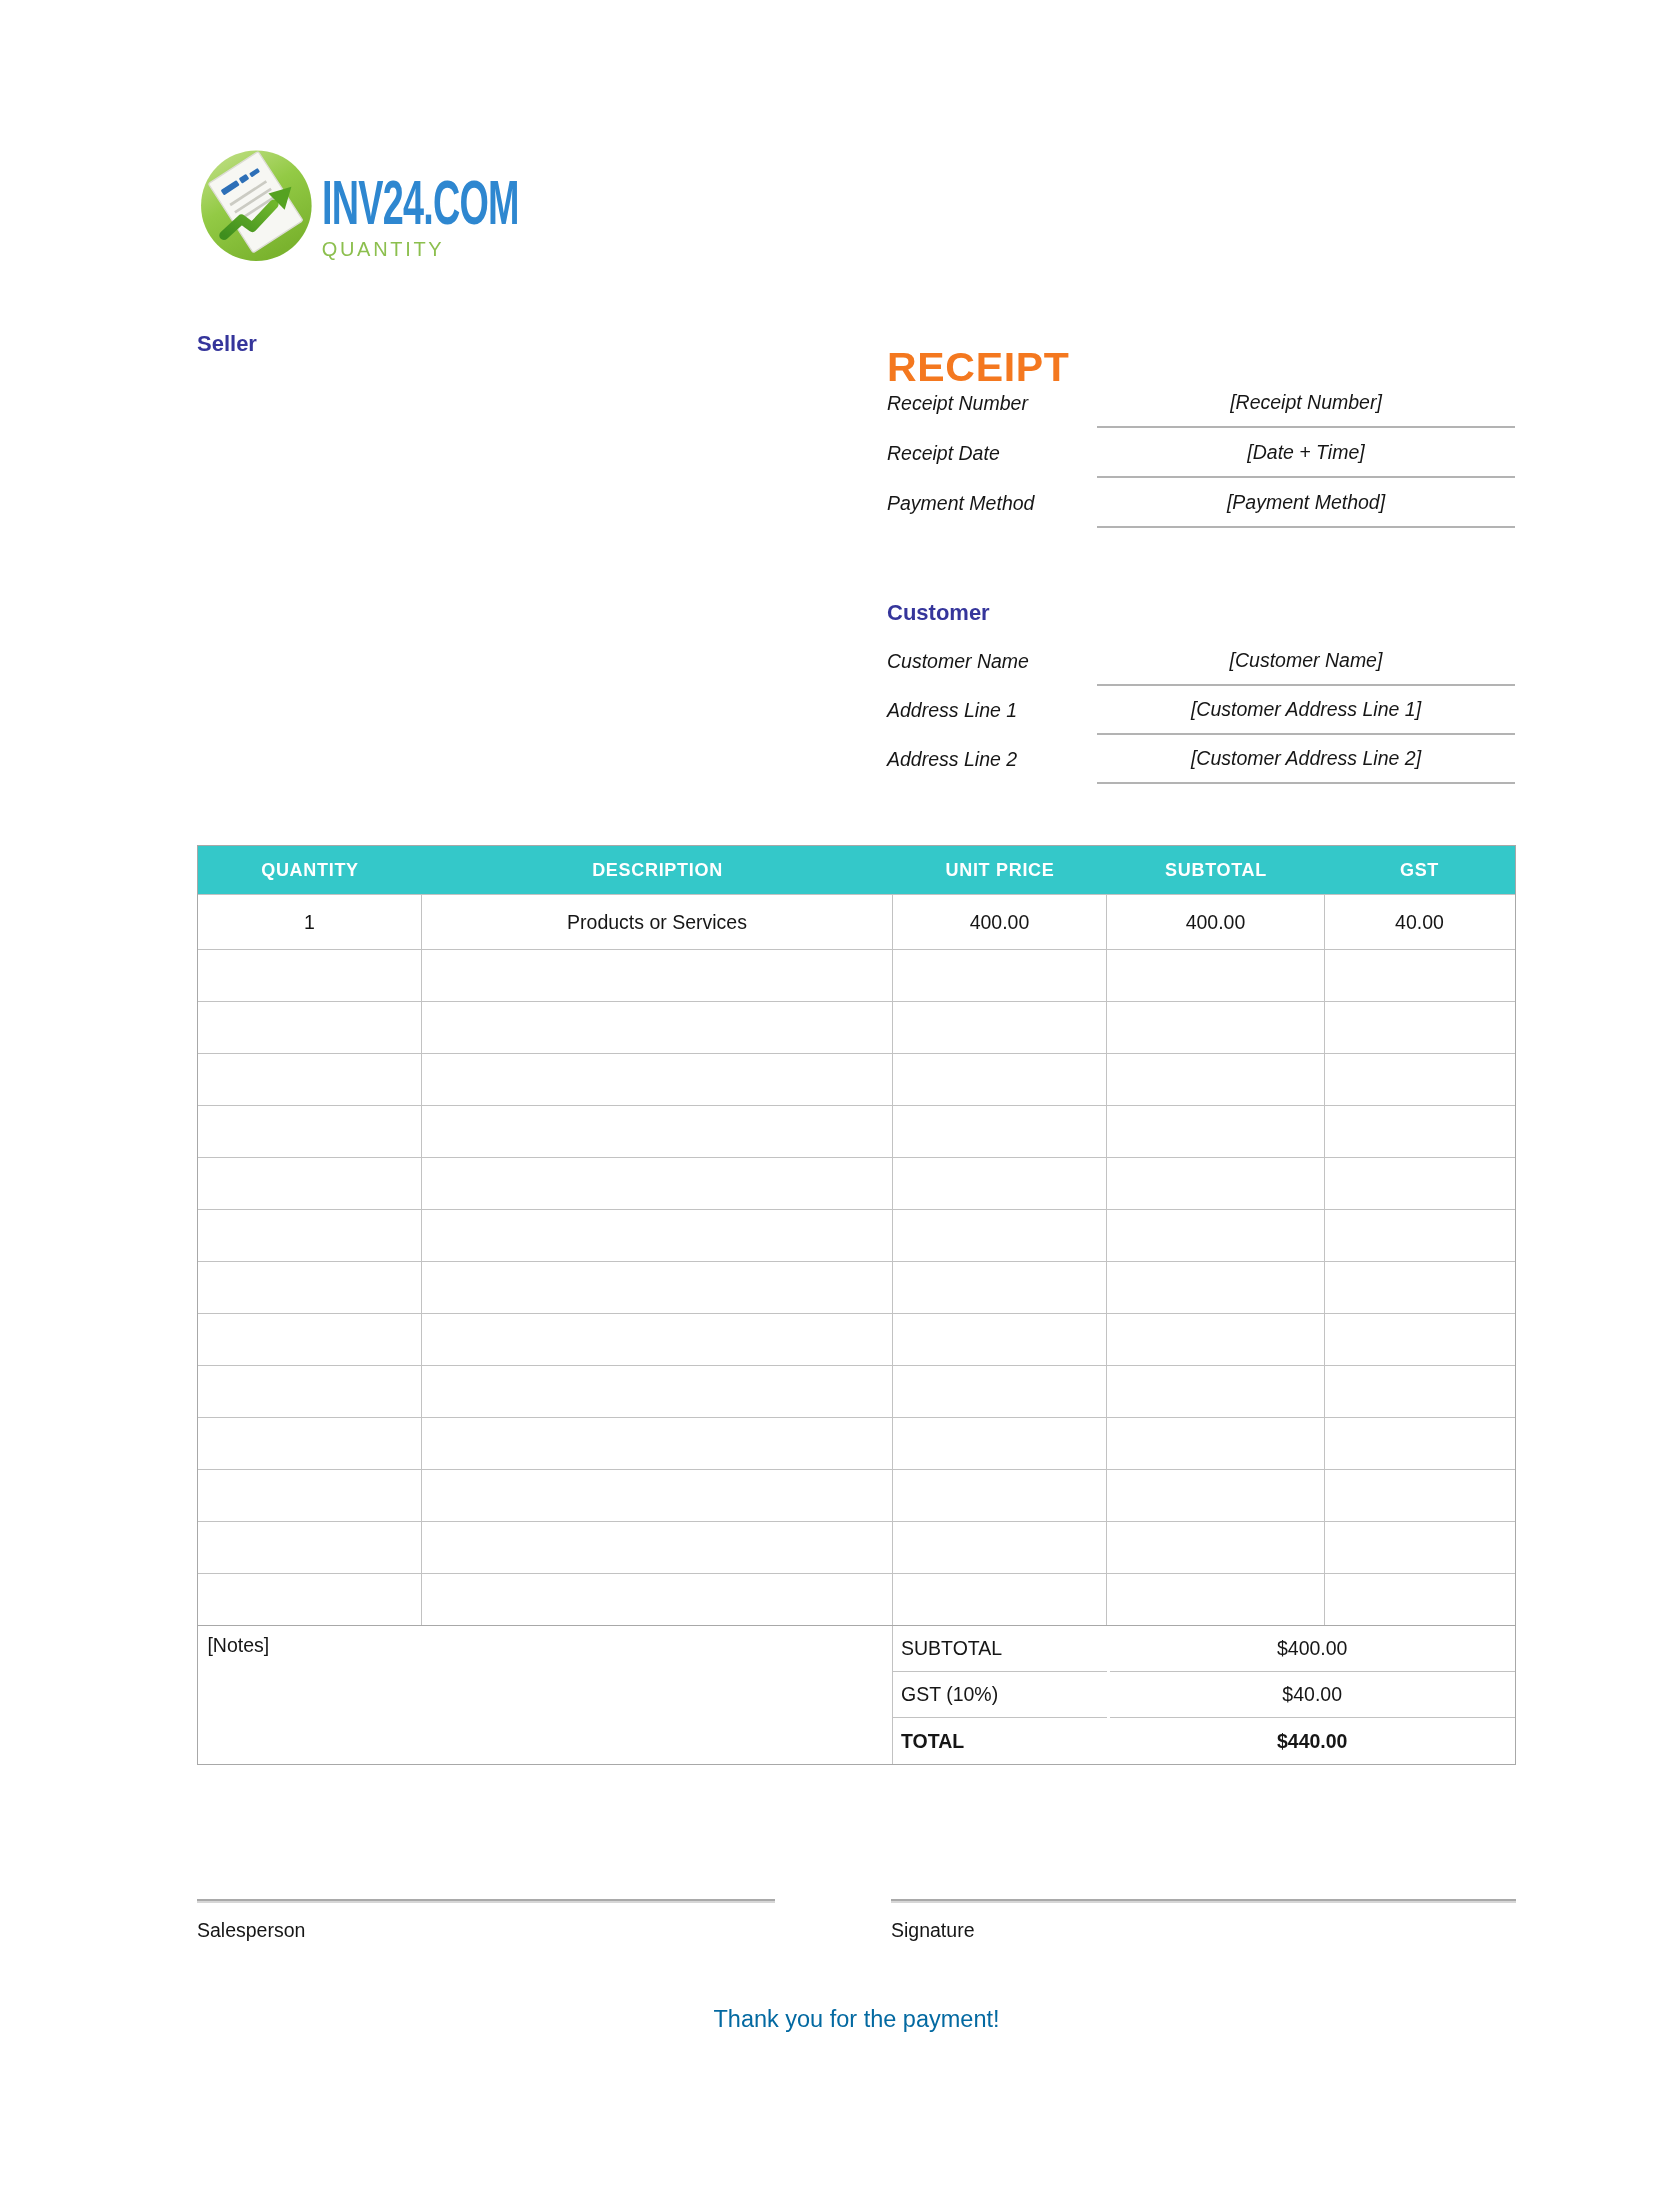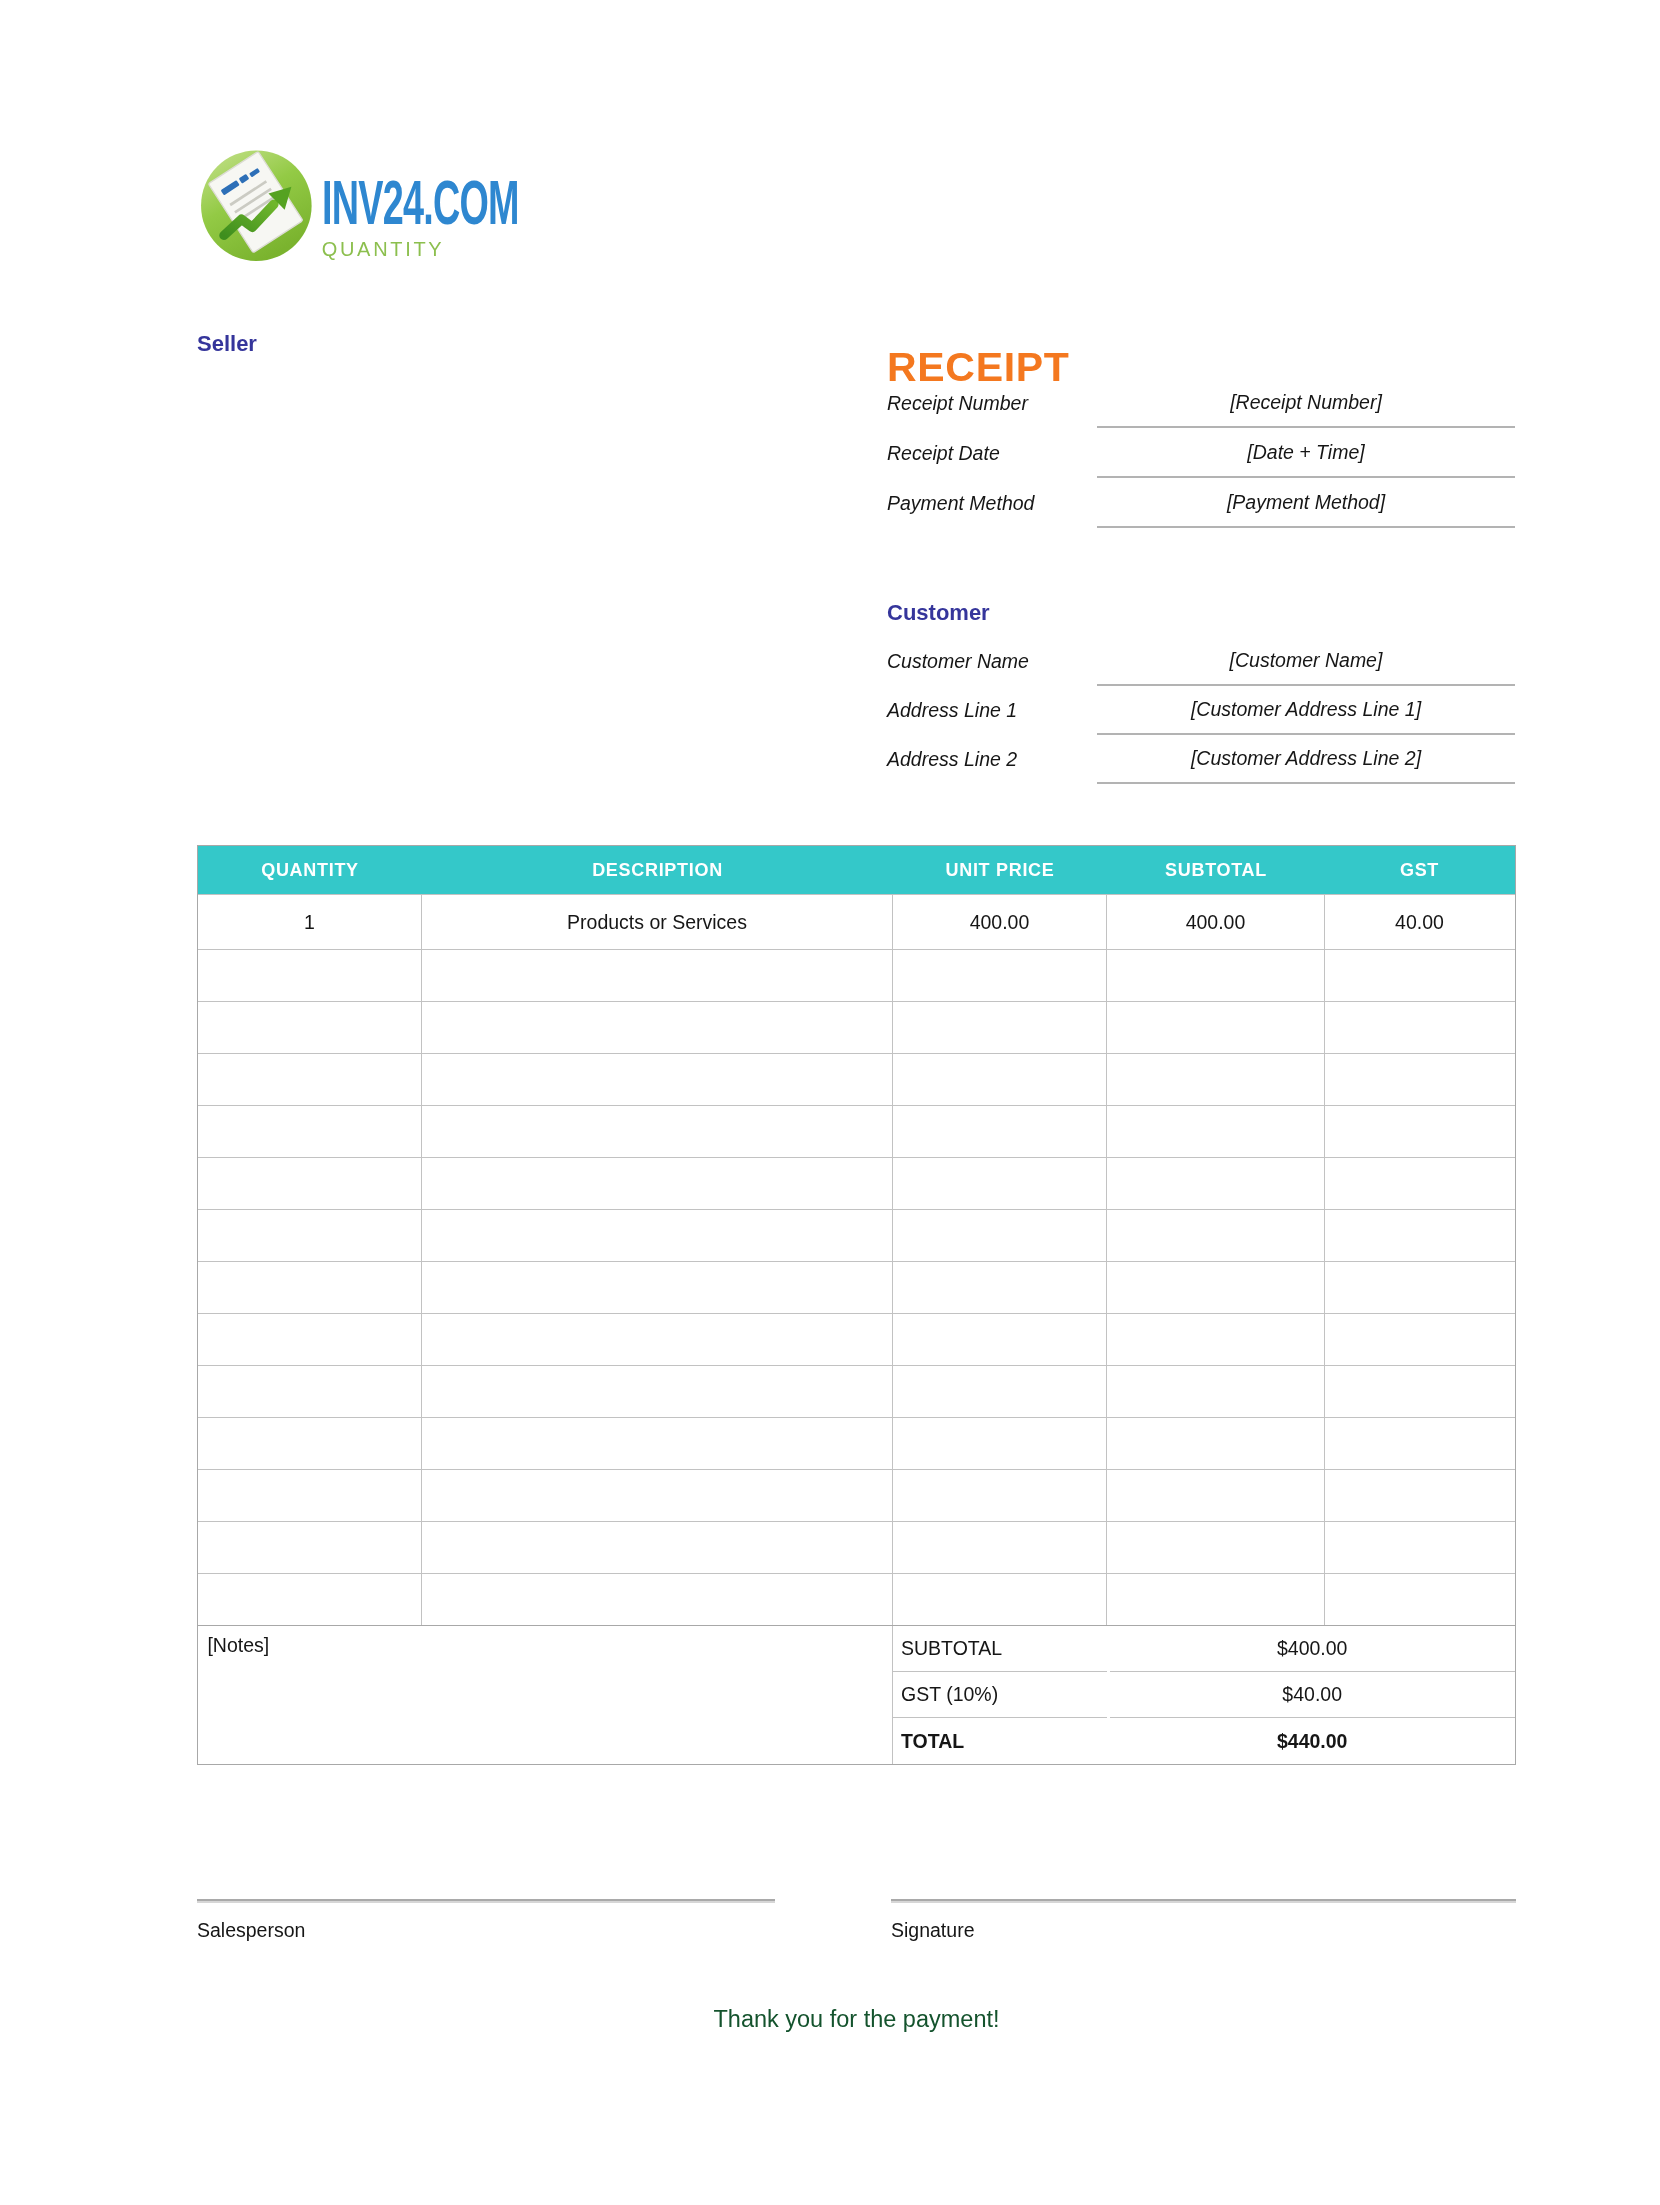--- a/index.html
+++ b/index.html
@@ -68,21 +68,21 @@
   
   .signature-row { position:absolute; left:197px; top:1899px; width:1319px; display:flex; }
   .sig-block { display:flex; flex-direction:column; }
   .sig-left { width:578px; }
   .sig-spacer { width:116px; }
   .sig-right { flex:1; }
   .sig-line { height:4px; background:linear-gradient(#a9a9a9 60%, #d6d6d6 60%); }
   .sig-label { margin-top:16px; font-size:19.5px; }
 
   .thank-you { position:absolute; left:197px; top:2006px; width:1319px; text-align:center;
-               font-size:23.5px; color:#14532d; }
+               font-size:23.5px; color:#0369a1; }
 </style>
 </head>
 <body>
 
 <div class="page">
 
   <div class="logo">
     <svg class="logo-mark" viewBox="0 0 175 175" aria-hidden="true">
       <defs>
         <linearGradient id="gCircle" x1="0" y1="0" x2="0.55" y2="1">

